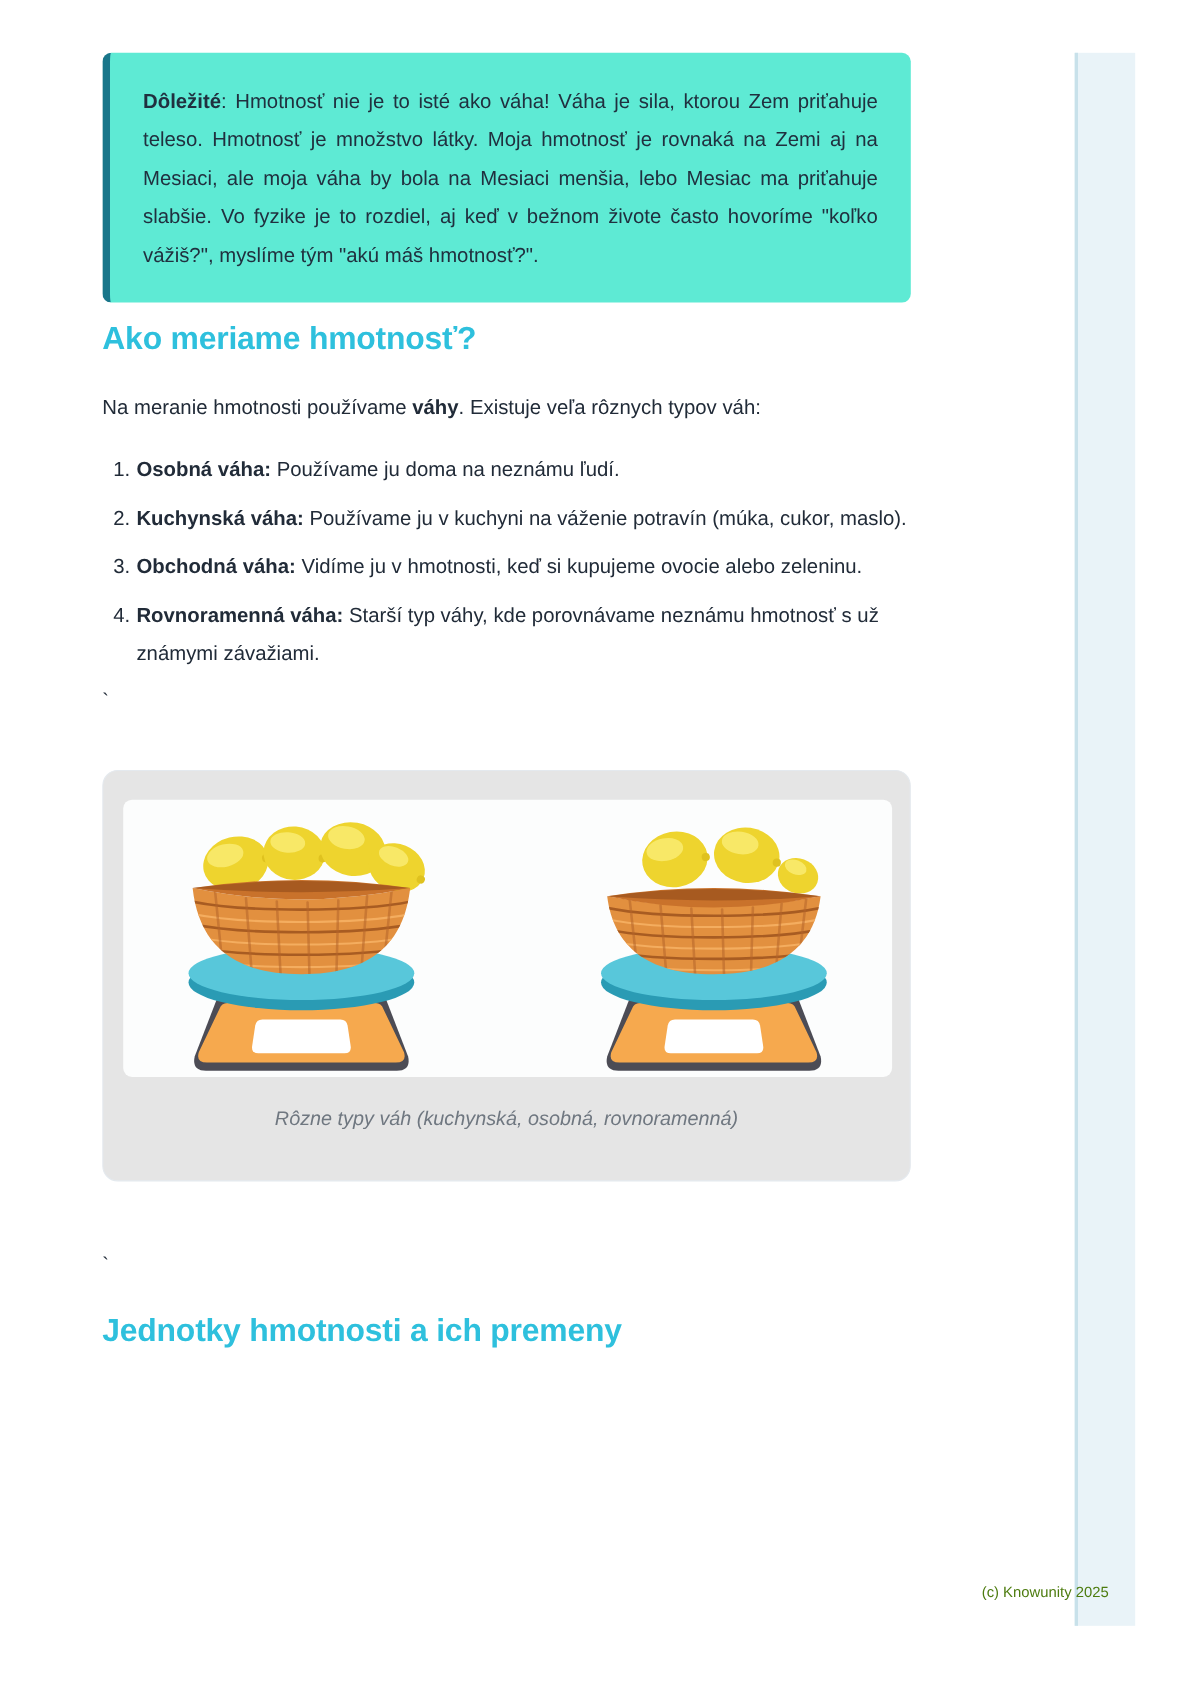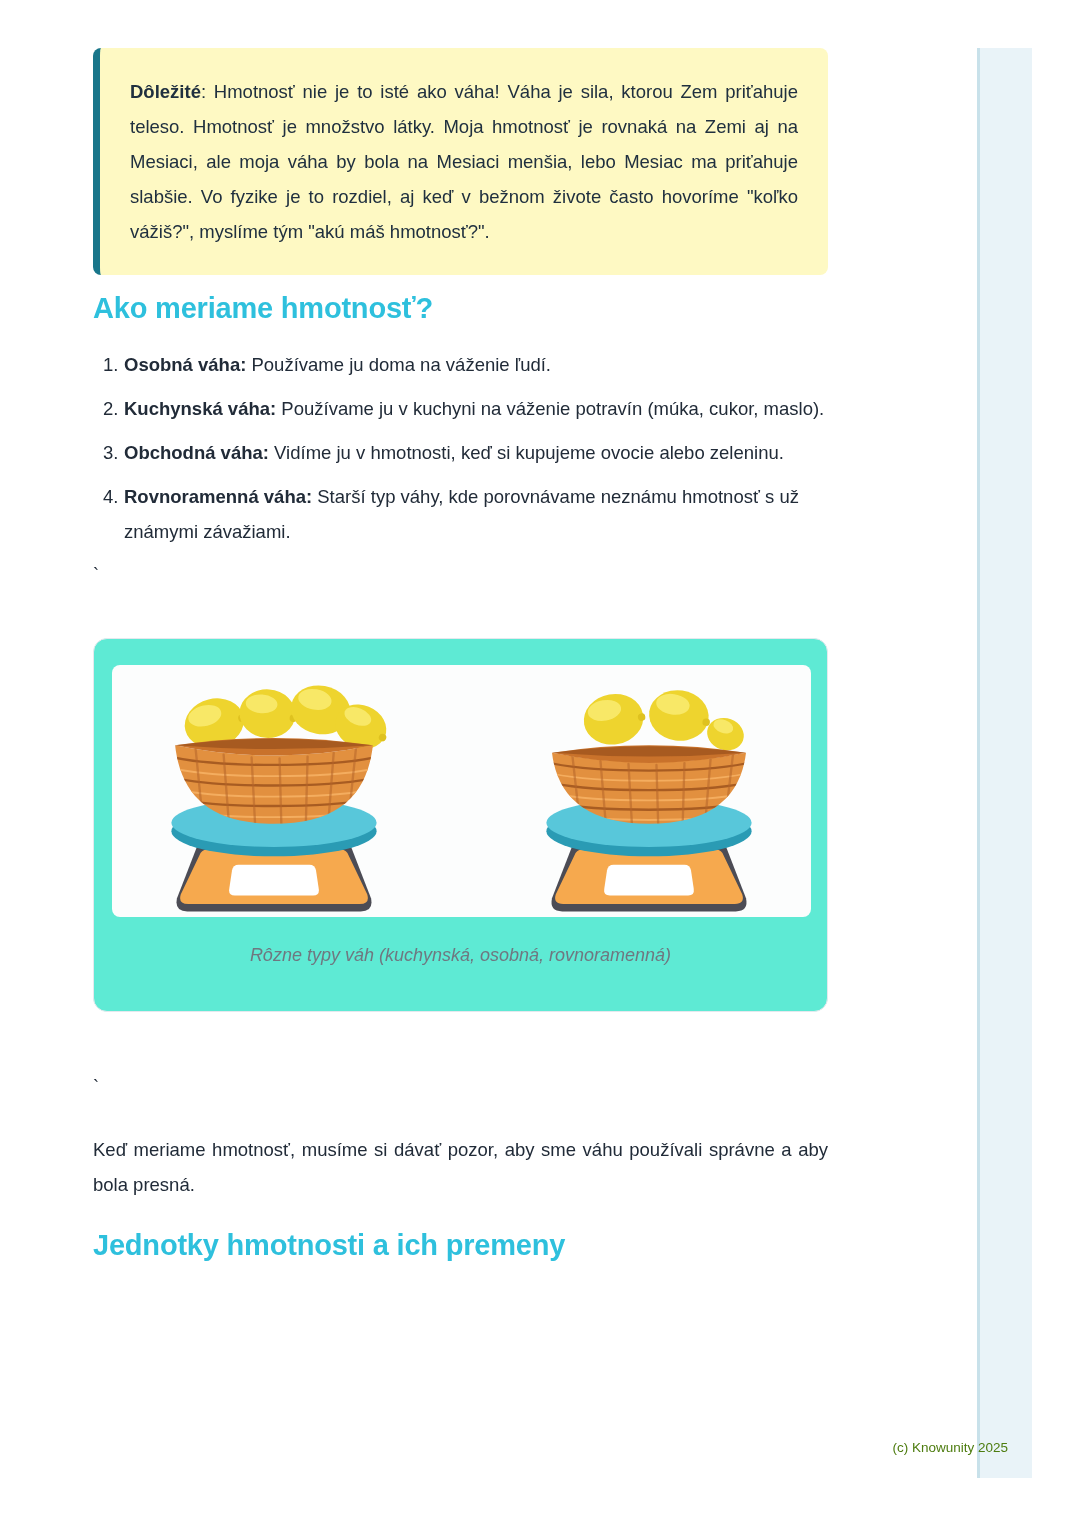--- a/index.html
+++ b/index.html
@@ -13,21 +13,21 @@
 
   .side-bar {
     position: absolute; left: 977px; top: 48px; width: 55px; height: 1430px;
     background: #e9f3f8; border-left: 3px solid #c8e1ea;
   }
 
   .content { position: absolute; left: 93px; top: 0; width: 735px; }
 
   .callout {
     margin-top: 48px;
-    background: #fef9c3;
+    background: #5eead4;
     border-left: 7px solid #19768a;
     border-radius: 8px;
     padding: 26px 30px 26px 30px;
     font-size: 18.5px; line-height: 35px;
     text-align: justify;
     color: #20303f;
   }
   .callout b { font-weight: bold; }
 
   h2.section-heading {
@@ -55,21 +55,21 @@
 
   .stray-tick {
     font-size: 18px; line-height: 35px; color: #212b38;
   }
   .tick-1 { margin-top: 9px; }
   .tick-2 { margin-top: 58px; }
 
   .figure-card {
     margin-top: 45px;
     width: 735px; height: 374px;
-    background: #5eead4;
+    background: #e5e5e5;
     border: 1px solid #e4e9ee;
     border-radius: 14px;
     padding: 26px 18px 44px 18px;
   }
   .figure-image {
     width: 699px; height: 252px;
     background: #fcfdfd; border-radius: 8px;
     display: flex; align-items: flex-end; justify-content: center; gap: 85px;
     overflow: hidden;
   }
@@ -94,25 +94,26 @@
   <div class="watermark">(c) Knowunity 2025</div>
 
   <div class="content">
 
     <div class="callout">
       <b>Dôležité</b><span>: Hmotnosť nie je to isté ako váha! Váha je sila, ktorou Zem priťahuje teleso. Hmotnosť je množstvo látky. Moja hmotnosť je rovnaká na Zemi aj na Mesiaci, ale moja váha by bola na Mesiaci menšia, lebo Mesiac ma priťahuje slabšie. Vo fyzike je to rozdiel, aj keď v bežnom živote často hovoríme "koľko vážiš?", myslíme tým "akú máš hmotnosť?".</span>
     </div>
 
     <h2 class="section-heading">Ako meriame hmotnosť?</h2>
 
+    <p class="body-text"><span>Na meranie hmotnosti používame </span><b>váhy</b><span>. Existuje veľa rôznych typov váh:</span></p>
 
     <ol class="scale-list">
       <li>
         <span class="num">1.</span>
-        <span class="item-body"><b>Osobná váha:</b><span> Používame ju doma na váženie ľudí.</span></span>
+        <span class="item-body"><b>Osobná váha:</b><span> Používame ju doma na neznámu ľudí.</span></span>
       </li>
       <li>
         <span class="num">2.</span>
         <span class="item-body"><b>Kuchynská váha:</b><span> Používame ju v kuchyni na váženie potravín (múka, cukor, maslo).</span></span>
       </li>
       <li>
         <span class="num">3.</span>
         <span class="item-body"><b>Obchodná váha:</b><span> Vidíme ju v hmotnosti, keď si kupujeme ovocie alebo zeleninu.</span></span>
       </li>
       <li>
@@ -231,18 +232,17 @@
             <path d="M46,92 Q150,78 254,92 Q150,100 46,92 Z" fill="#8a4717" opacity="0.55"></path>
           </g>
         </svg>
 
       </div>
       <div class="figure-caption">Rôzne typy váh (kuchynská, osobná, rovnoramenná)</div>
     </div>
 
     <div class="stray-tick tick-2">`</div>
 
-    <p class="body-text justified">Keď meriame hmotnosť, musíme si dávať pozor, aby sme váhu používali správne a aby bola presná.</p>
 
     <h2 class="section-heading heading-2">Jednotky hmotnosti a ich premeny</h2>
 
   </div>
 </div>
 
 </body></html>

